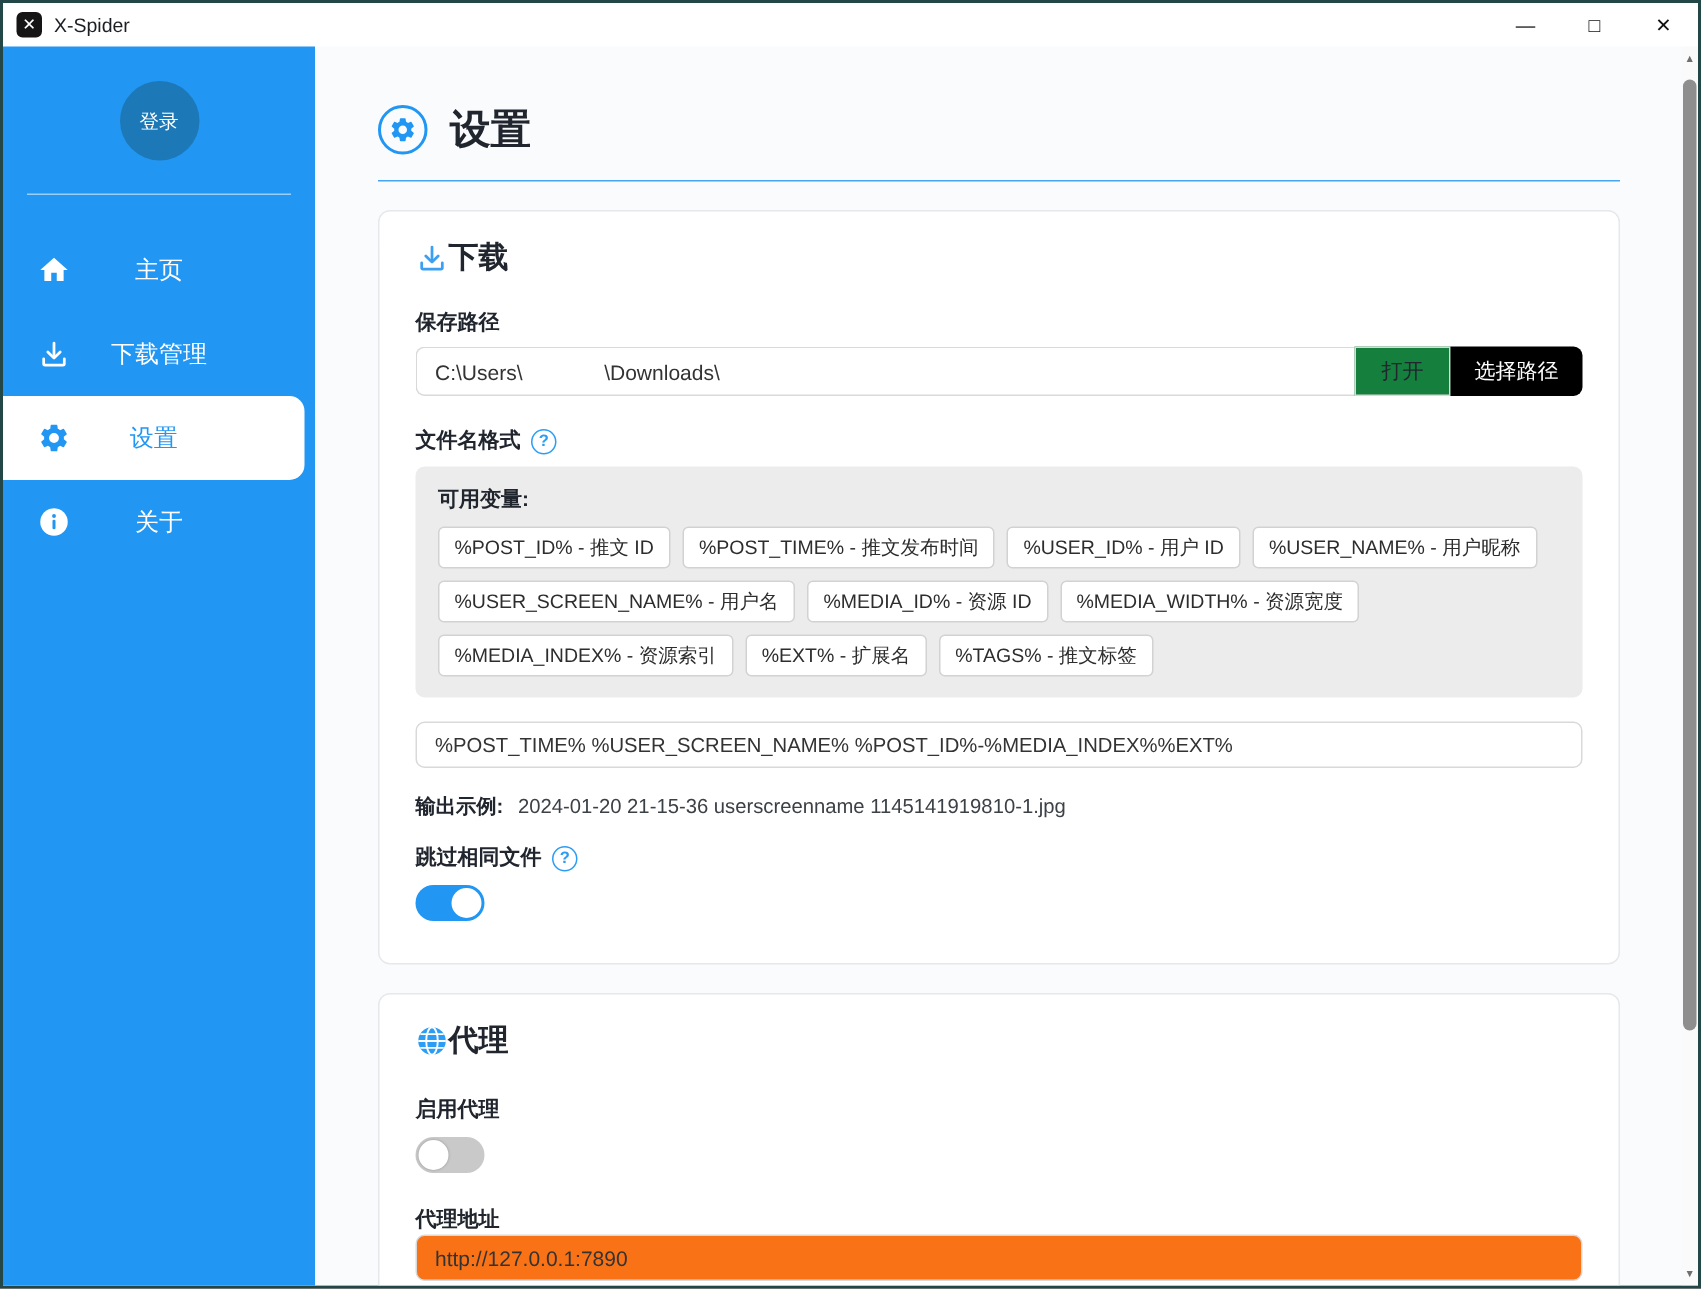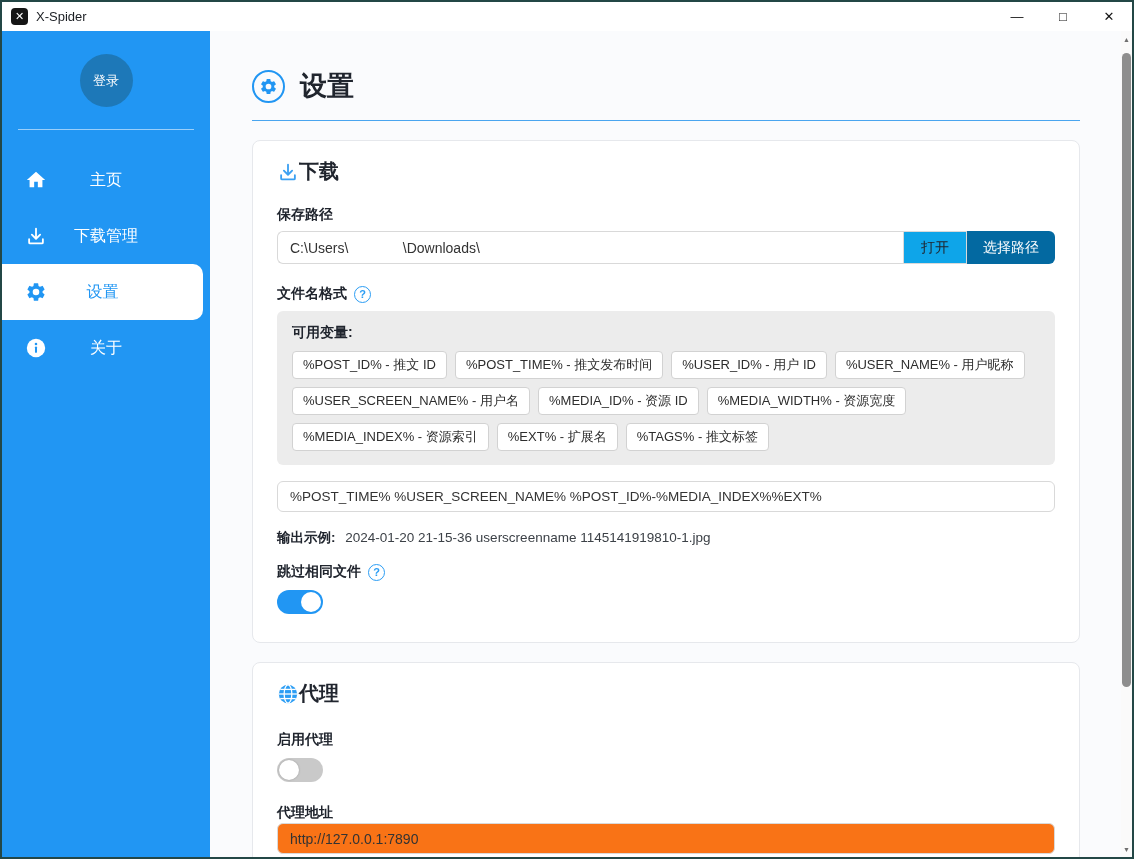--- a/index.html
+++ b/index.html
@@ -48,23 +48,23 @@
   .field-label { font-size:14px; font-weight:bold; color:#20252e; margin-top:21px;
     display:flex; align-items:center; }
   .help-icon { width:17px; height:17px; border:1.5px solid #2b9df4; border-radius:50%;
     color:#2b9df4; font-size:11px; font-weight:bold; display:inline-flex; align-items:center;
     justify-content:center; margin-left:7px; cursor:pointer; }
 
   .path-row { display:flex; margin-top:7px; height:33px; }
   .path-input { flex:1; height:33px; border:1px solid #d9d9d9; border-right:none;
     border-radius:6px 0 0 6px; padding:0 12px; font-size:14px; color:#333; outline:none;
     font-family:"Liberation Sans","DejaVu Sans",sans-serif; background:#fff; }
-  .btn-open { height:33px; border:1px solid #d9d9d9; background:#0ea5e9; padding:0 17px;
+  .btn-open { height:33px; border:1px solid #d9d9d9; background:#15803d; padding:0 17px;
     font-size:14px; color:#20252e; cursor:pointer; font-family:inherit; }
-  .btn-choose { height:33px; border:none; background:#0369a1; color:#fff; padding:0 16px;
+  .btn-choose { height:33px; border:none; background:#000000; color:#fff; padding:0 16px;
     font-size:14px; border-radius:0 6px 6px 0; cursor:pointer; font-family:inherit; }
 
   .vars-box { background:#ececec; border-radius:6px; margin-top:8px; padding:13px 15px 14px 15px; }
   .vars-label { font-size:14px; font-weight:bold; color:#20252e; }
   .chips { display:flex; flex-wrap:wrap; gap:8px; margin-top:9px; }
   .chip { background:#fff; border:1px solid #d2d2d2; border-radius:4px; padding:4px 10px;
     font-size:13px; color:#2d2d2d; cursor:pointer; white-space:nowrap; }
 
   .format-input { width:100%; height:31px; border:1px solid #d9d9d9; border-radius:6px;
     padding:0 12px; font-size:13.5px; color:#333; outline:none; margin-top:16px;

